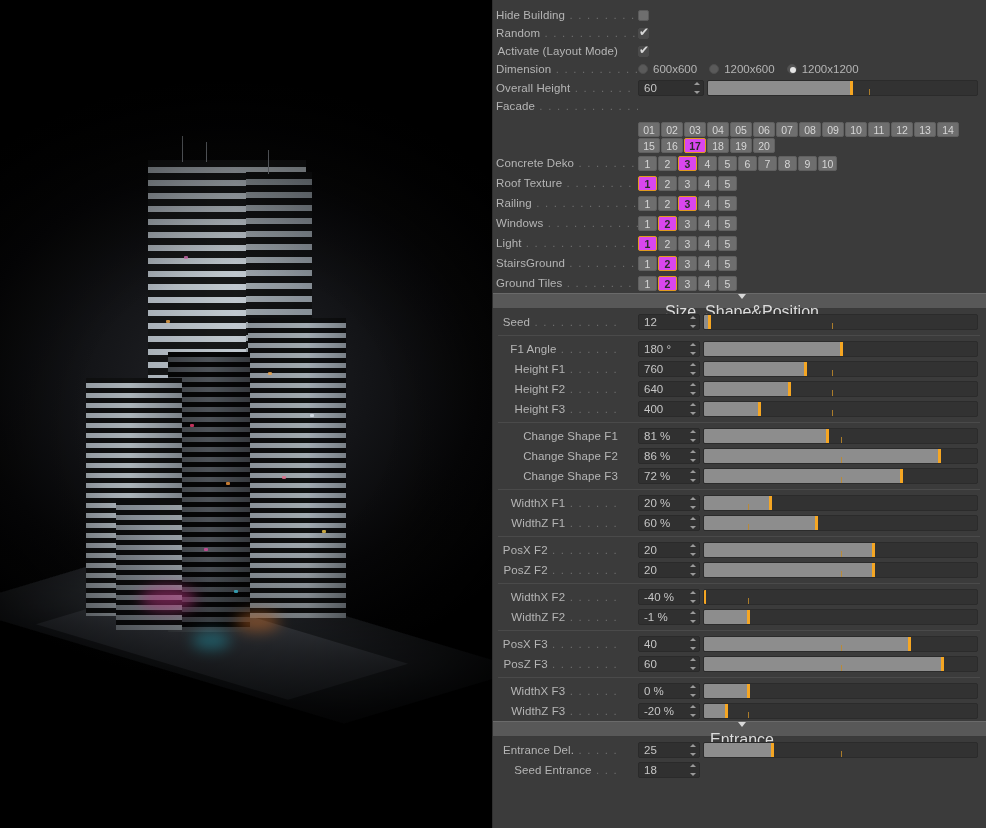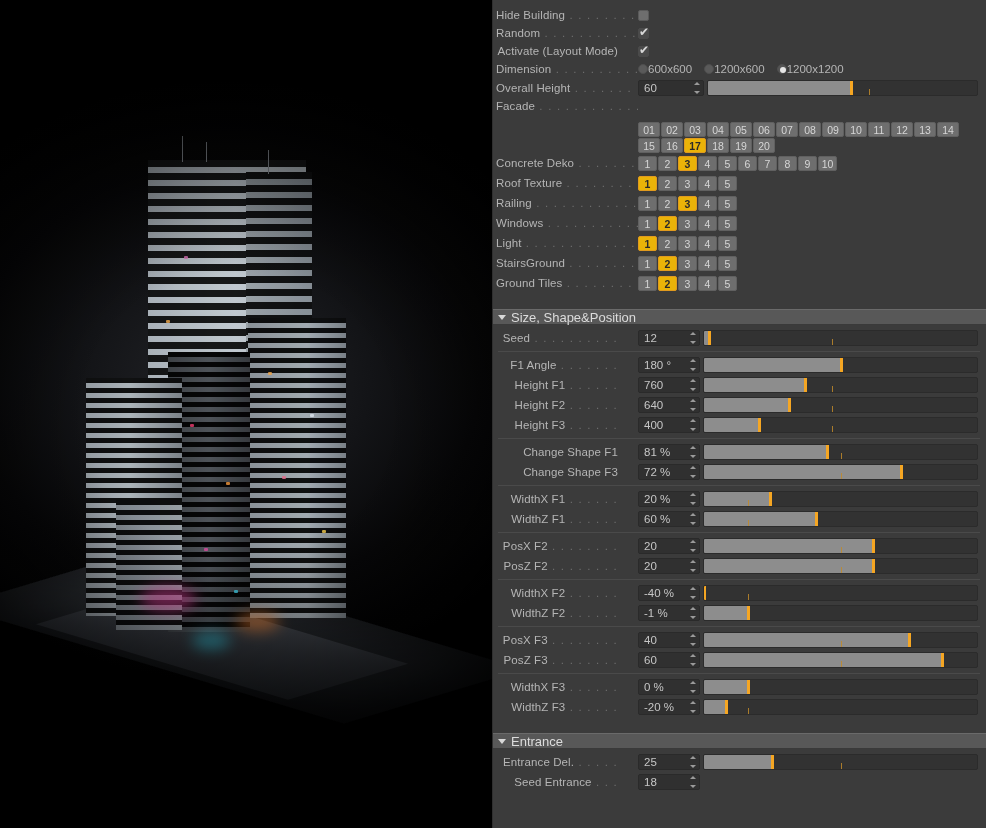--- a/index.html
+++ b/index.html
@@ -94,21 +94,21 @@
     display:inline-block; position:relative;
   }
   .cb.checked { background: #4a4a4a; border-color:#4a4a4a; }
   .cb.checked::after {
     content:"✔"; position:absolute; left:0px; top:-4px;
     color:#d8d8d8; font-size:12px; line-height:14px;
   }
 
   
   .radiogrp { display:flex; align-items:center; gap:2px; }
-  .radio-item { display:flex; align-items:center; margin-right:10px; }
+  .radio-item { display:flex; align-items:center; gap:5px; margin-right:10px; }
   .rb {
     width:10px; height:10px; border-radius:50%;
     background:#5a5a5a; border:1px solid #4e4e4e; position:relative;
   }
   .rb.sel { background:#545454; }
   .rb.sel::after {
     content:""; position:absolute; left:2px; top:2px;
     width:6px; height:6px; border-radius:50%; background:#e6e6e6;
   }
   .rlabel { color:#b5b5b5; font-size:11.5px; }
@@ -156,30 +156,31 @@
   }
 
   
   .btnrow { display:flex; flex-wrap:wrap; gap:1px; align-items:center; }
   .nbtn {
     min-width: 19px; height: 15px; line-height:15px;
     background:#6e6e6e; color:#d6d6d6; font-size:10.5px;
     text-align:center; border-radius:2px; padding:0 2px;
     border:1px solid #606060;
   }
-  .nbtn.sel { background:#eab308; color:#2a2a2a; border-color:#e09a1e; font-weight:bold;}
+  .nbtn.sel { background:#d946ef; color:#2a2a2a; border-color:#e09a1e; font-weight:bold;}
   .nbtn.w2 { min-width: 22px; }
 
   
   .ghdr {
     height: 16px; background: #585858;
     display:flex; align-items:center; gap:4px;
-    padding-left: 6px; color:#dcdcdc; font-size:13px;
+    padding-left: 6px; color:#dcdcdc; font-size:16px;
     border-top:1px solid #6a6a6a; border-bottom:1px solid #3a3a3a;
-    margin-top:16px;
+    margin-top:0;
+    flex-direction:column;
   }
   .ghdr .tri {
     width:0;height:0;border-left:4px solid transparent;border-right:4px solid transparent;
     border-top:5px solid #d8d8d8; margin-right:1px;
   }
   .sep { height:1px; background:#4a4a4a; margin: 3px 6px 3px 6px; }
   .spacer3 { height:3px; }
   .spacer6 { height:6px; }
   .pnl-left-rule { position:absolute; left:0; top:0; bottom:0; width:1px; background:#2f2f2f; }
 </style>
@@ -496,20 +497,35 @@
               <i class="dn"></i>
             </div>
           </div>
           <div class="slider">
             <div class="fill" style="width: 45%;"></div>
             <div class="tick" style="left: 50%;"></div>
             <div class="handle" style="left: calc(45% - 1px);"></div>
           </div>
         </div>
         <div class="row tall">
+          <div class="label">Change Shape F2</div>
+          <div class="numfield" style="width: 62px;">
+            <span>86 %</span>
+            <div class="spin">
+              <i class="up"></i>
+              <i class="dn"></i>
+            </div>
+          </div>
+          <div class="slider">
+            <div class="fill" style="width: 86%;"></div>
+            <div class="tick" style="left: 50%;"></div>
+            <div class="handle" style="left: calc(86% - 1px);"></div>
+          </div>
+        </div>
+        <div class="row tall">
           <div class="label">Change Shape F3</div>
           <div class="numfield" style="width: 62px;">
             <span>72 %</span>
             <div class="spin">
               <i class="up"></i>
               <i class="dn"></i>
             </div>
           </div>
           <div class="slider">
             <div class="fill" style="width: 72%;"></div>

